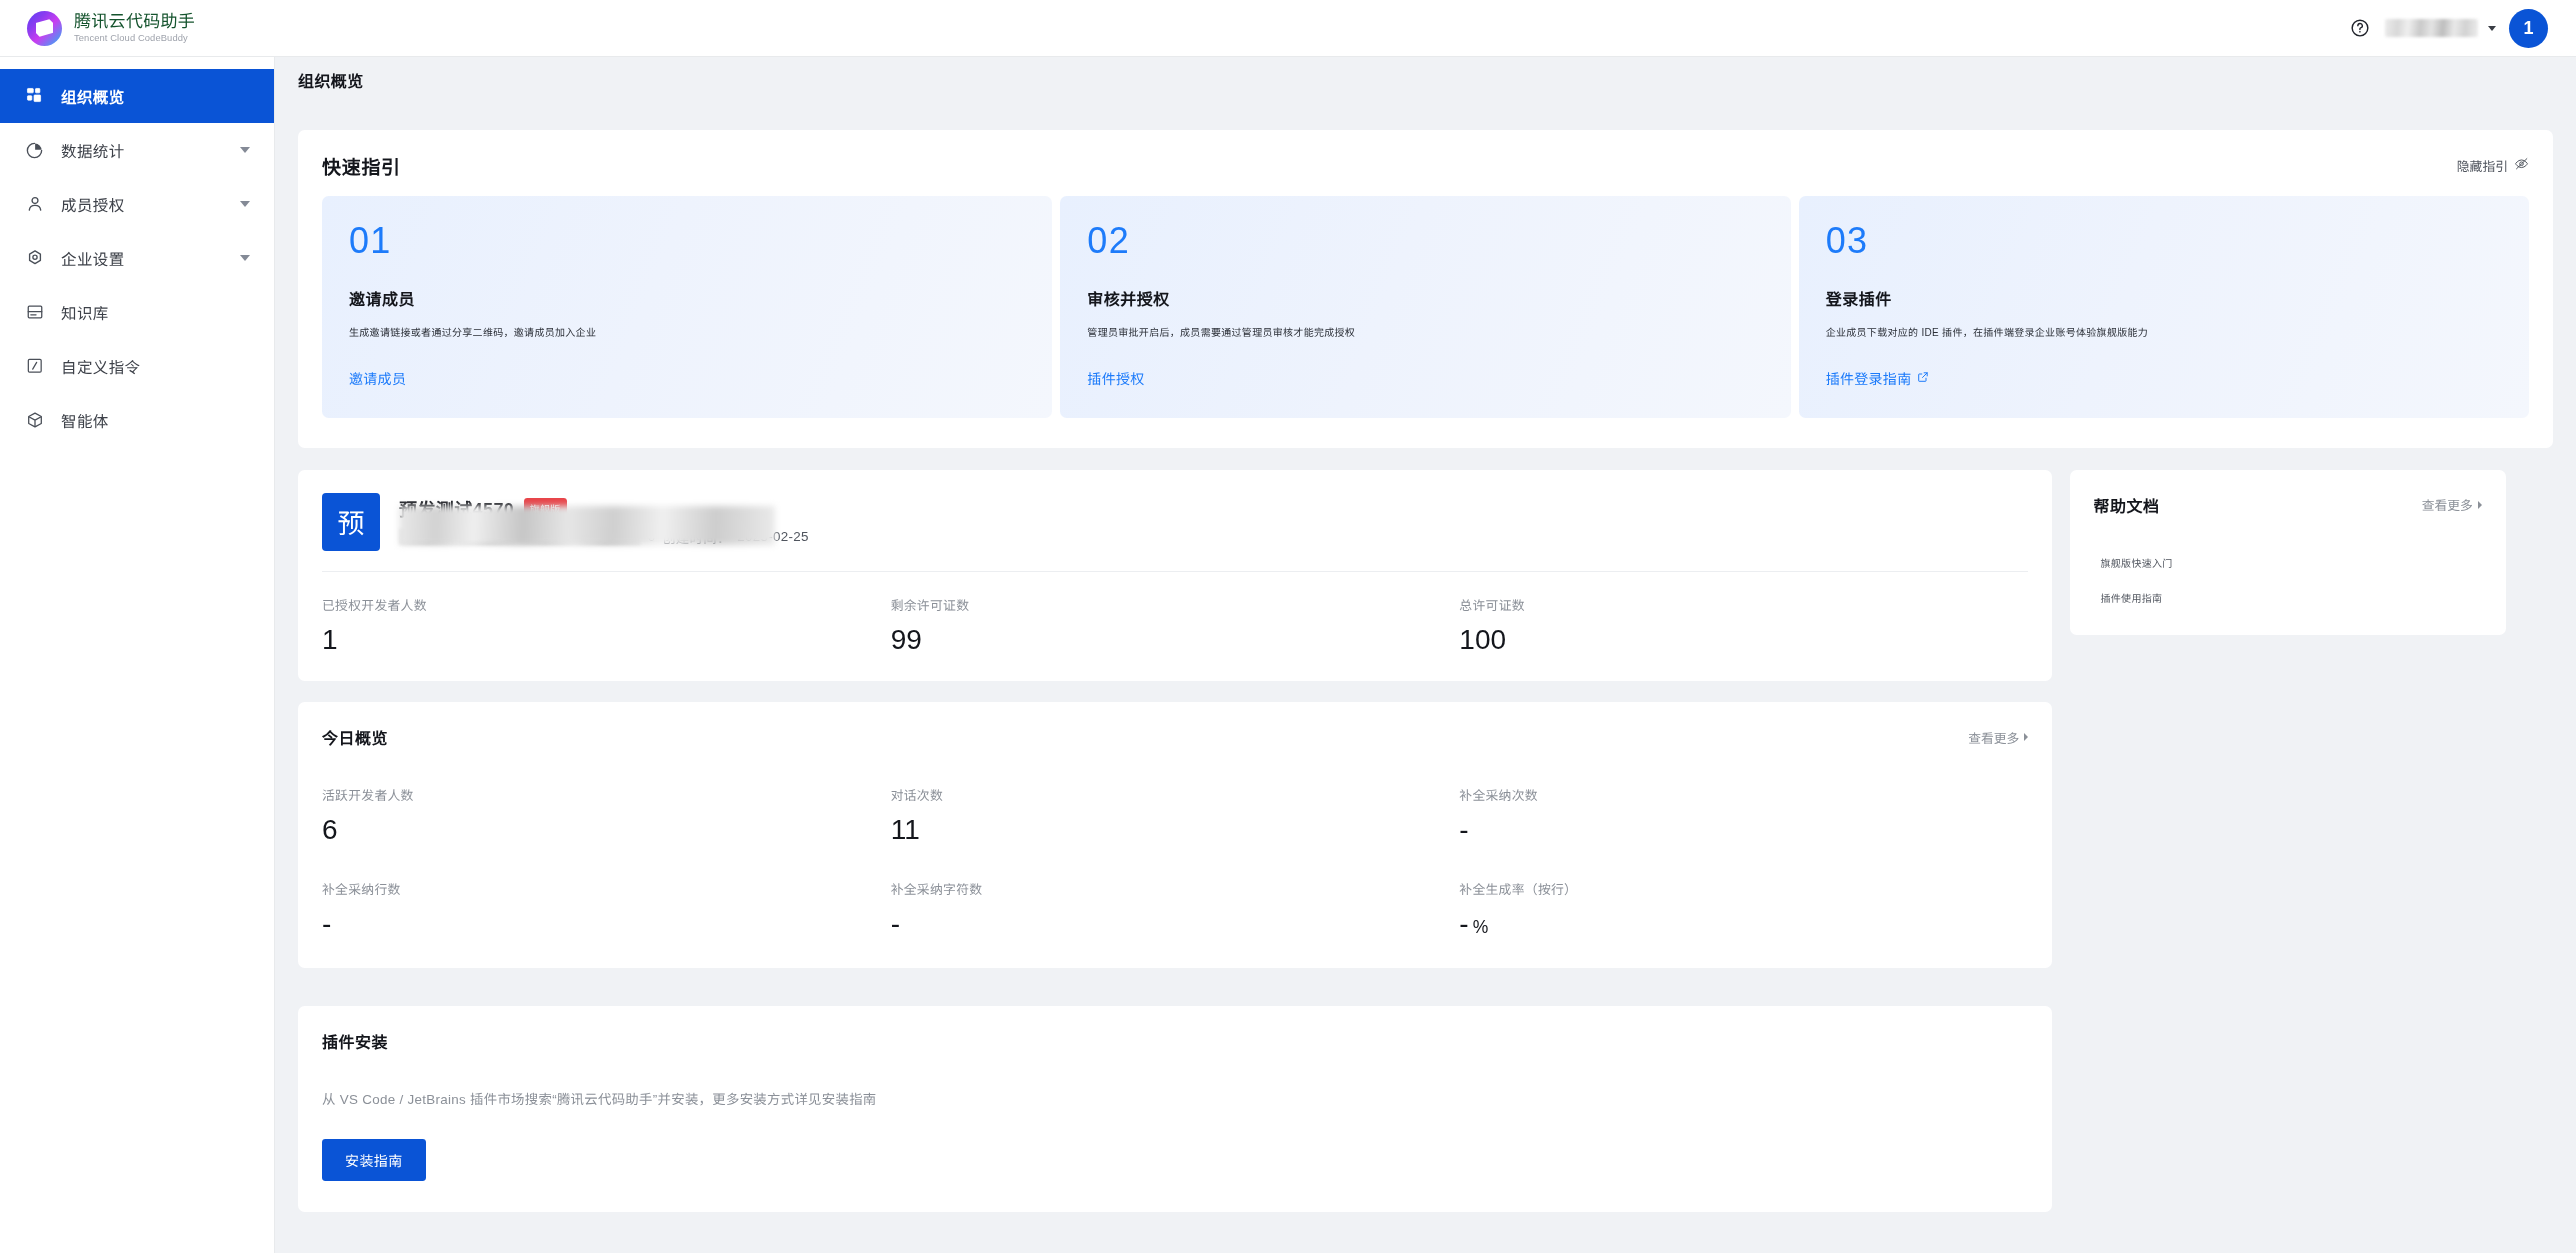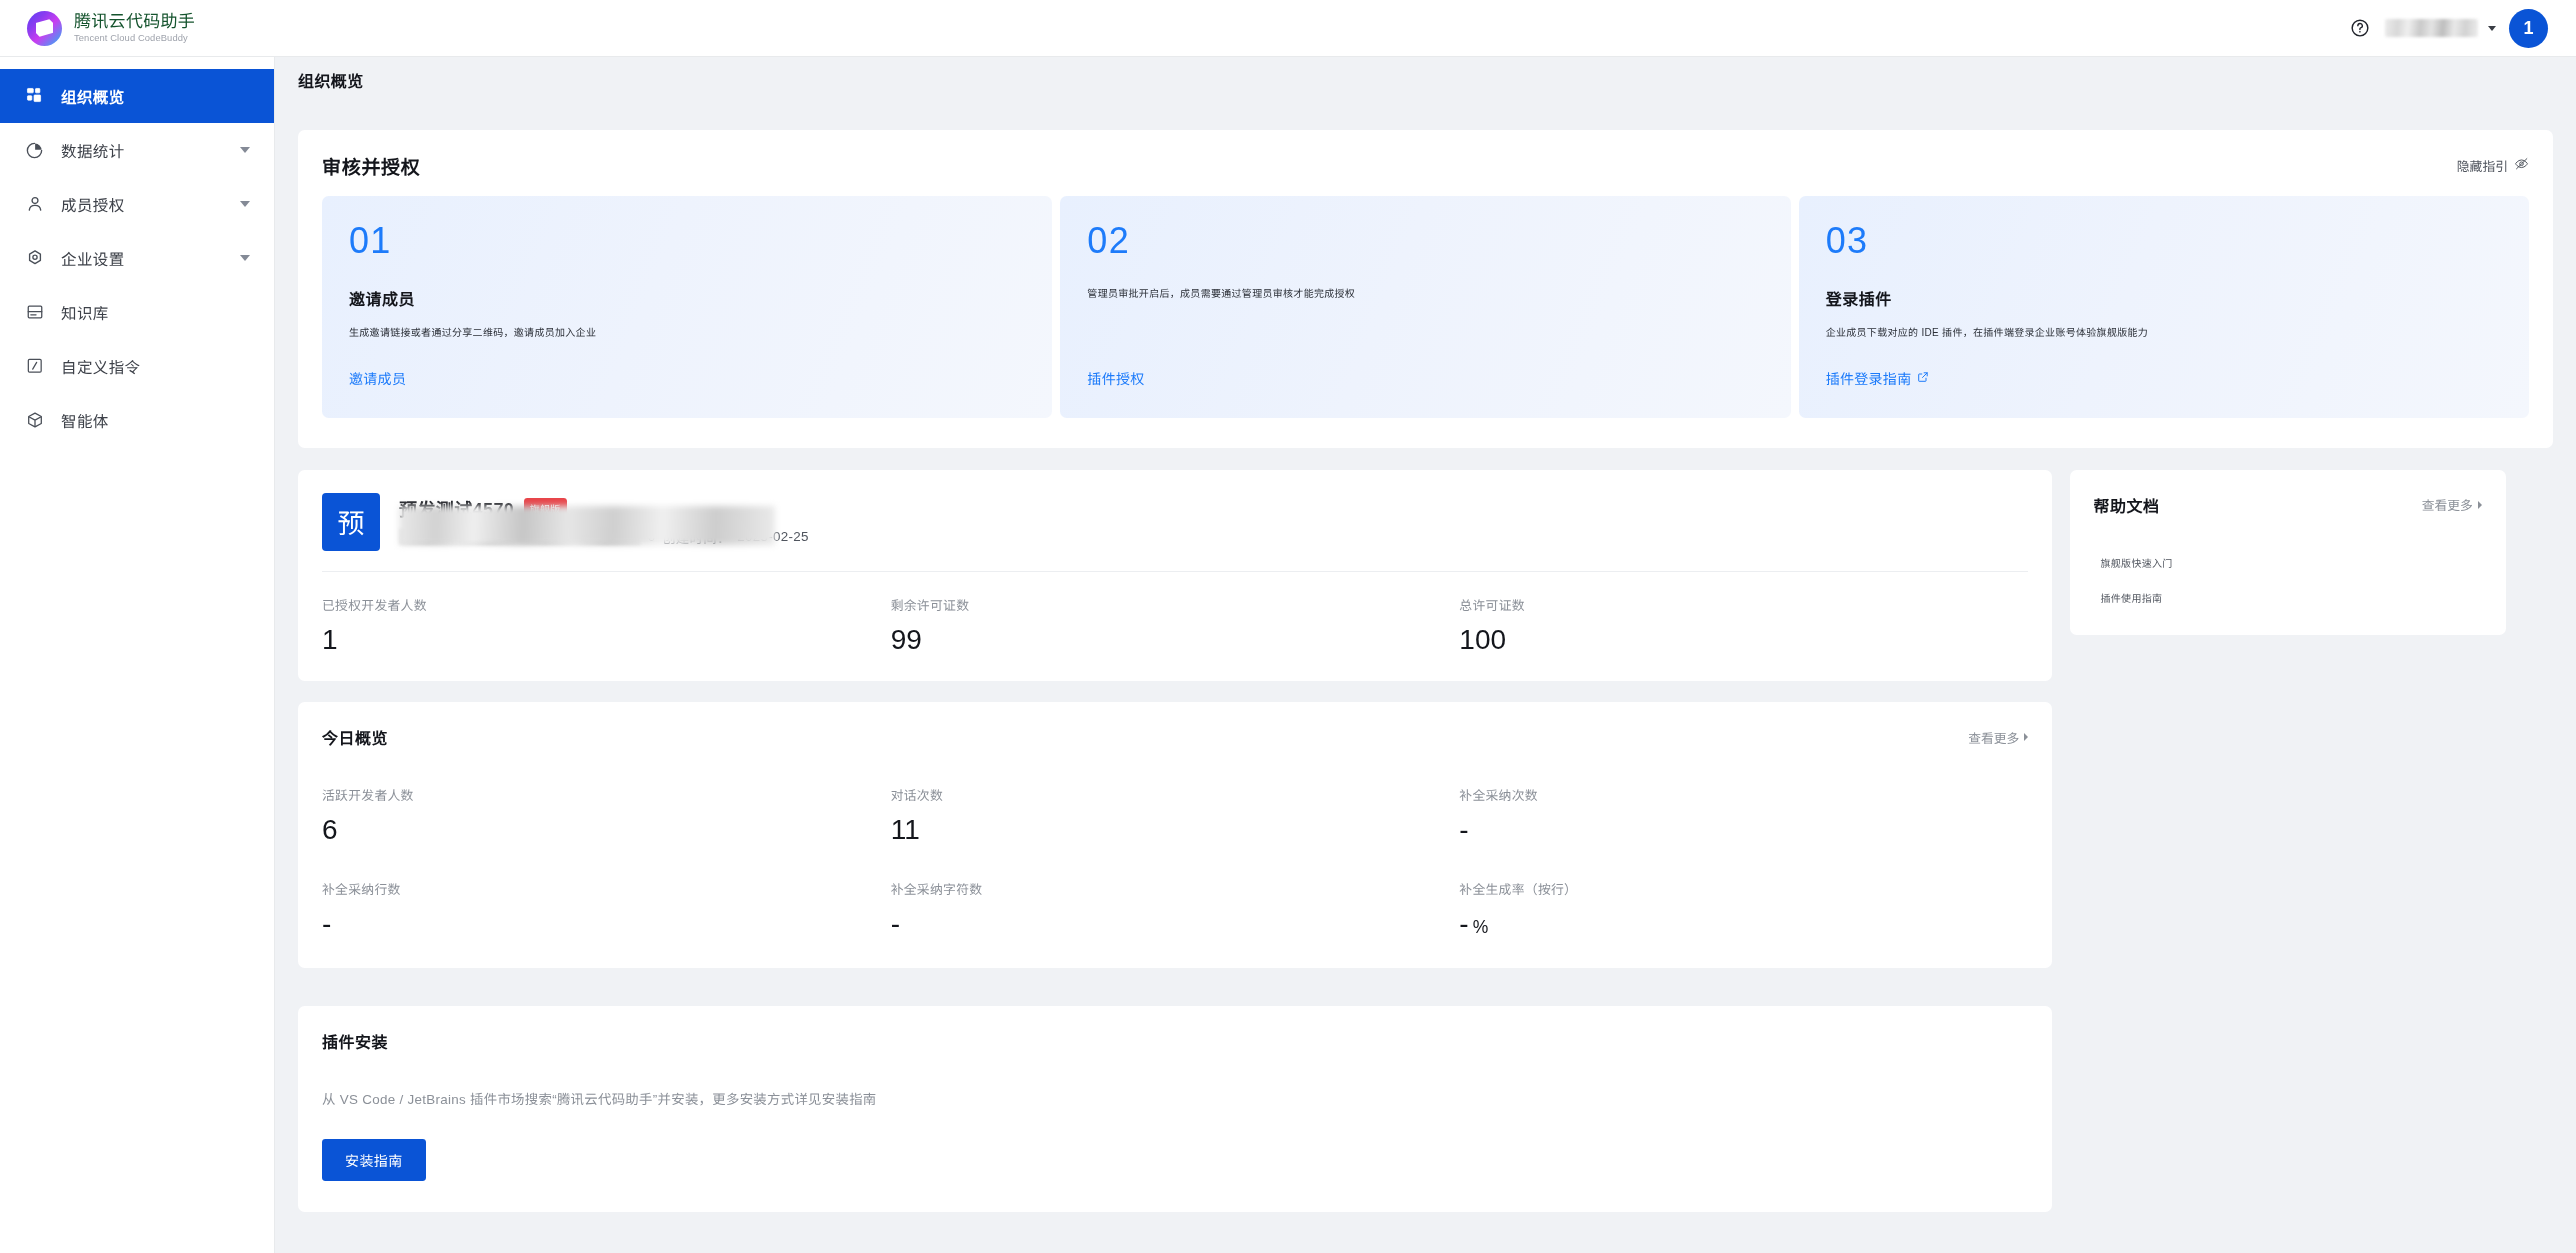--- a/index.html
+++ b/index.html
@@ -297,21 +297,21 @@
 </div>
 
 <div class="page-title-bar">
   <div class="page-title">组织概览</div>
 </div>
 
 <div class="content">
 
   <div class="card guide-card">
     <div class="guide-head">
-      <div class="guide-title">审核并授权</div>
+      <div class="guide-title">快速指引</div>
       <div class="guide-hide">
         <span>隐藏指引</span>
         <span>
           <svg width="15" height="15" viewBox="0 0 24 24" fill="none" stroke="currentColor" stroke-width="1.6">
             <path d="M2.5 12.4s3.7-6.1 9.5-6.1 9.5 6.1 9.5 6.1-3.7 6.1-9.5 6.1-9.5-6.1-9.5-6.1z"></path>
             <circle cx="12" cy="12.4" r="2.9"></circle>
             <path d="M4 20.5 20.6 4.2" stroke-linecap="round"></path>
           </svg>
         </span>
       </div>
@@ -322,20 +322,21 @@
         <div class="tile-num">01</div>
         <div class="tile-title">邀请成员</div>
         <div class="tile-desc">生成邀请链接或者通过分享二维码，邀请成员加入企业</div>
         <div class="tile-link">
           <span>邀请成员</span>
         </div>
       </div>
 
       <div class="guide-tile">
         <div class="tile-num">02</div>
+        <div class="tile-title">审核并授权</div>
         <div class="tile-desc">管理员审批开启后，成员需要通过管理员审核才能完成授权</div>
         <div class="tile-link">
           <span>插件授权</span>
         </div>
       </div>
 
       <div class="guide-tile">
         <div class="tile-num">03</div>
         <div class="tile-title">登录插件</div>
         <div class="tile-desc">企业成员下载对应的 IDE 插件，在插件端登录企业账号体验旗舰版能力</div>

